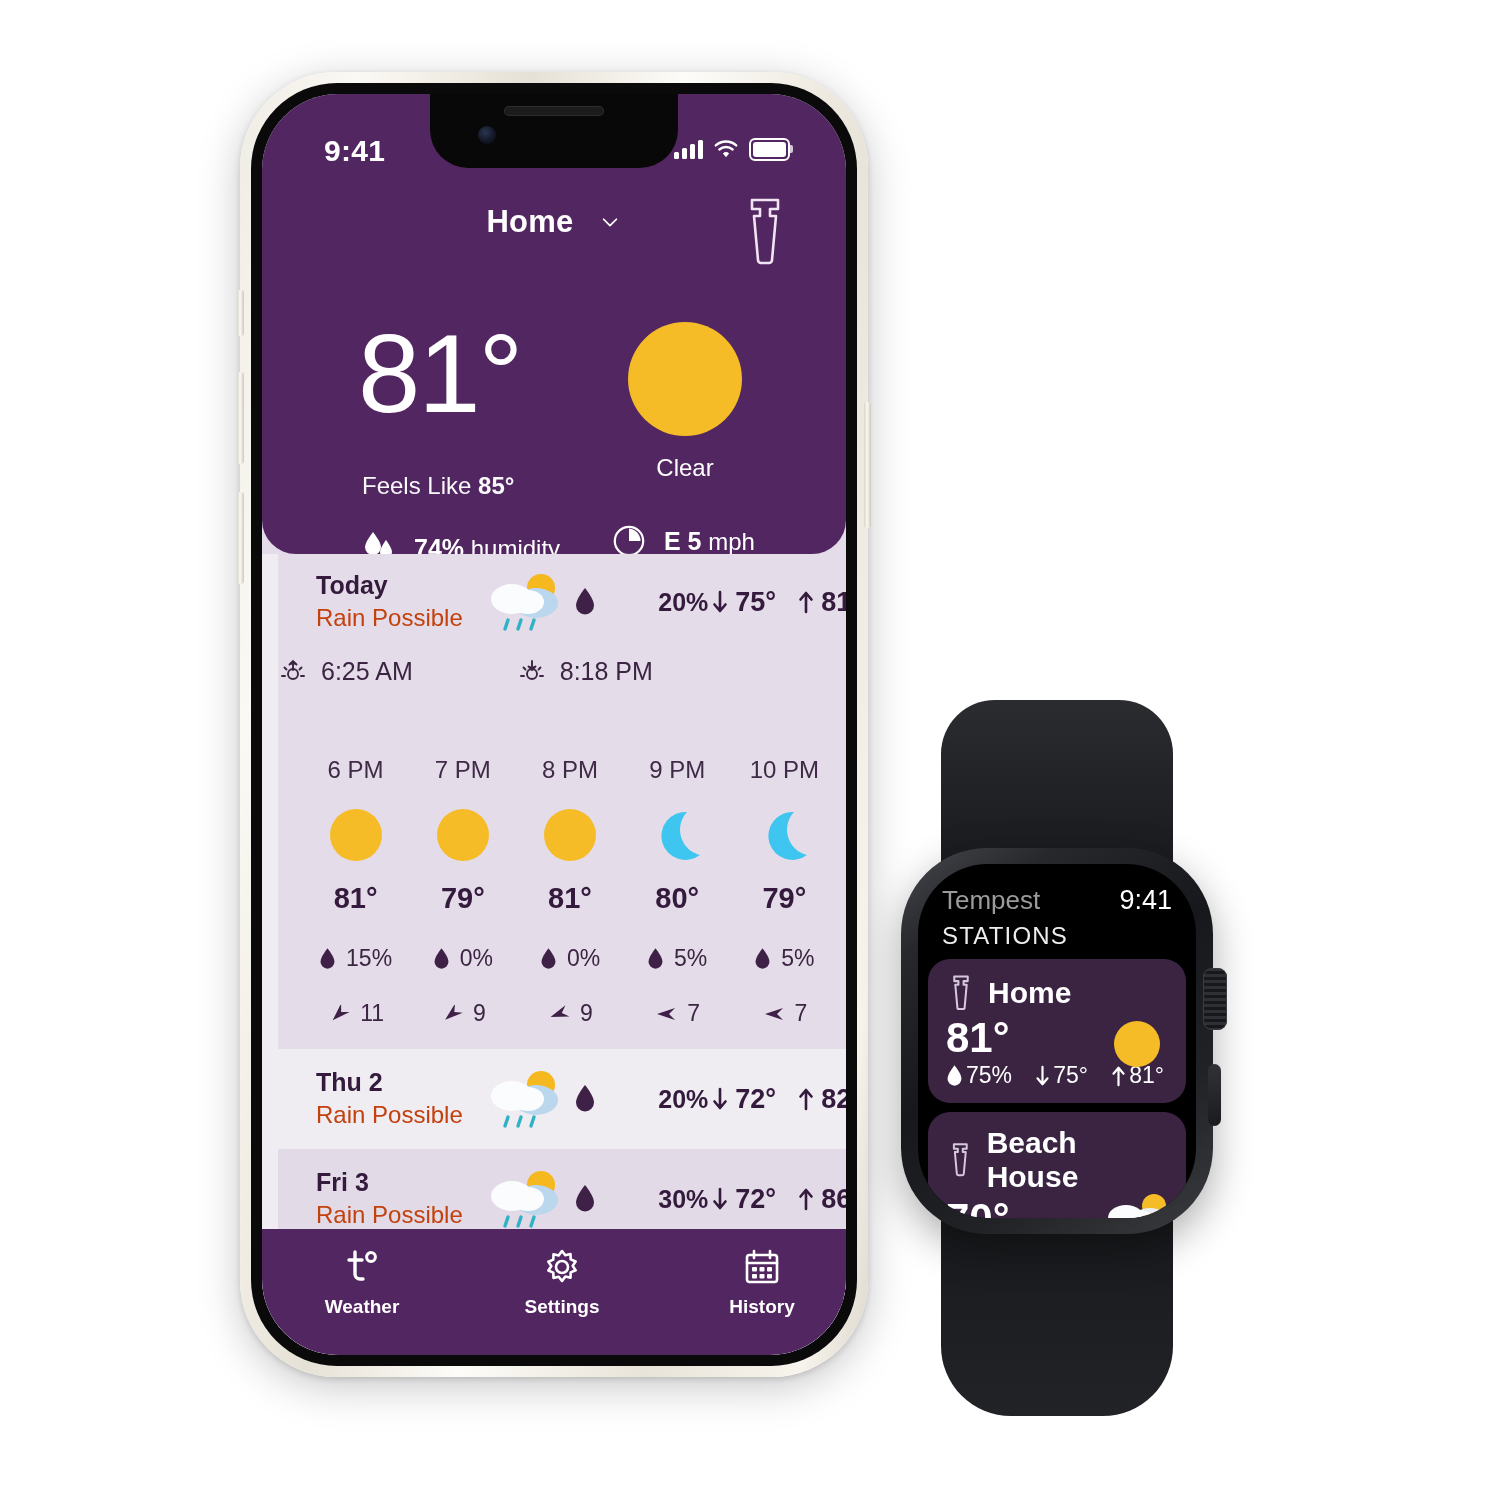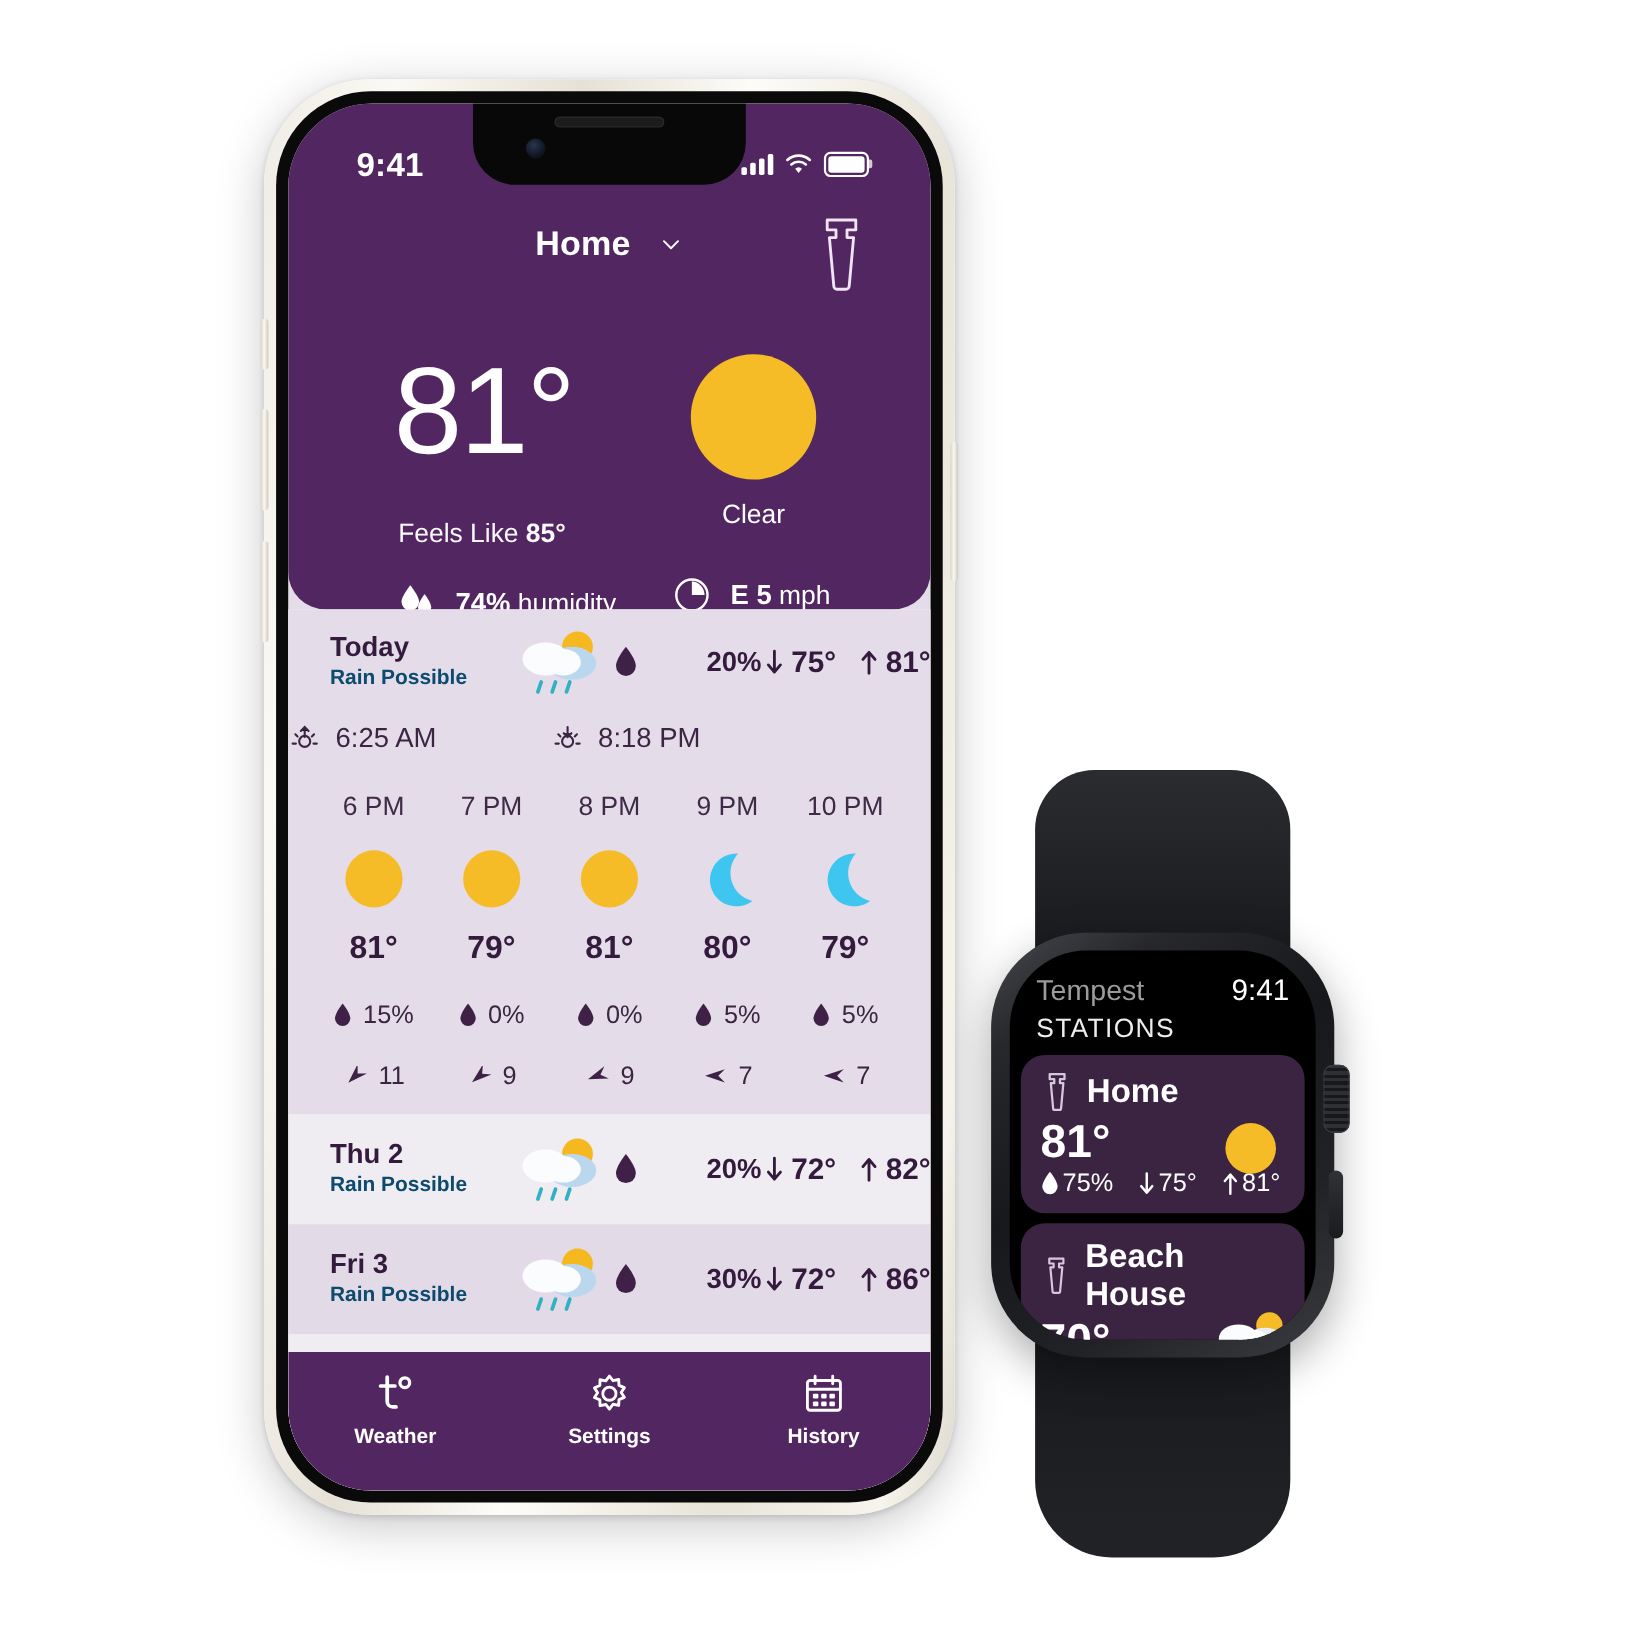--- a/index.html
+++ b/index.html
@@ -83,38 +83,38 @@
   .m-wind{left:350px;top:430px;}
   .m-uv{left:350px;top:486px;}
   .m-val{font-size:24px;}
   .m-val b{font-weight:700;font-size:25px;}
   .m-unit{font-weight:400;}
   .windbar{position:absolute;left:368px;top:468px;width:165px;height:13px;border-radius:7px;background:#6e4a7b;overflow:hidden;display:flex;}
   .windbar span{flex:1;border-right:1.5px solid #83609040;}
   .windbar .fill{position:absolute;left:0;top:0;height:100%;width:44px;border-radius:7px;background:#fff;}
 
   
-  .body{position:absolute;top:460px;left:0;width:100%;bottom:0;background:#EFECF2;overflow:hidden;}
+  .body{position:absolute;top:460px;left:0;width:100%;bottom:0;background:#EFECF2;overflow:hidden;padding-left:16px;}
 
   .today-card{background:#E4DCE8;padding:0;}
   .day-row{display:flex;align-items:center;height:96px;padding:0 0 0 38px;position:relative;}
   .day-left{width:190px;}
   .day-name{font-size:25px;font-weight:700;color:#341A3D;line-height:1.25;}
-  .day-sub{font-size:19px;font-weight:700;color:#0c4a6e;line-height:1.4;}
+  .day-sub{font-size:24px;font-weight:400;color:#c2410c;line-height:1.4;}
   .day-icon{width:108px;display:flex;justify-content:center;align-items:center;}
   .day-pop{display:flex;align-items:center;gap:14px;width:150px;}
   .pop-txt{font-size:25px;font-weight:700;color:#341A3D;margin-left:48px;}
   .day-hilo{display:flex;align-items:center;gap:22px;font-size:27px;font-weight:700;color:#341A3D;margin-left:4px;}
   .day-hilo span{display:flex;align-items:center;gap:7px;}
 
   .sunrow{display:flex;justify-content:flex-start;gap:104px;padding:6px 0 26px;}
   .sunitem{display:flex;align-items:center;gap:13px;font-size:25px;color:#3b2543;}
 
   .hours{display:flex;padding:8px 24px 22px;}
-  .hour{flex:1;text-align:center;}
+  .hour{flex:1;text-align:center;margin-top:36px;}
   .h-time{font-size:24px;color:#3f2a47;margin-bottom:22px;}
   .h-ico{height:58px;display:flex;align-items:center;justify-content:center;margin-bottom:18px;}
   .h-temp{font-size:29px;font-weight:700;color:#341A3D;margin-bottom:30px;}
   .h-pop{display:flex;align-items:center;justify-content:center;gap:10px;font-size:23px;color:#3b2543;margin-bottom:28px;}
   .h-wind{display:flex;align-items:center;justify-content:center;gap:9px;font-size:23px;color:#3b2543;}
 
   .fc-row{height:100px;}
   .fc-alt{background:#E2DAE7;}
   .fc-plain{background:#EFECF2;}
 

